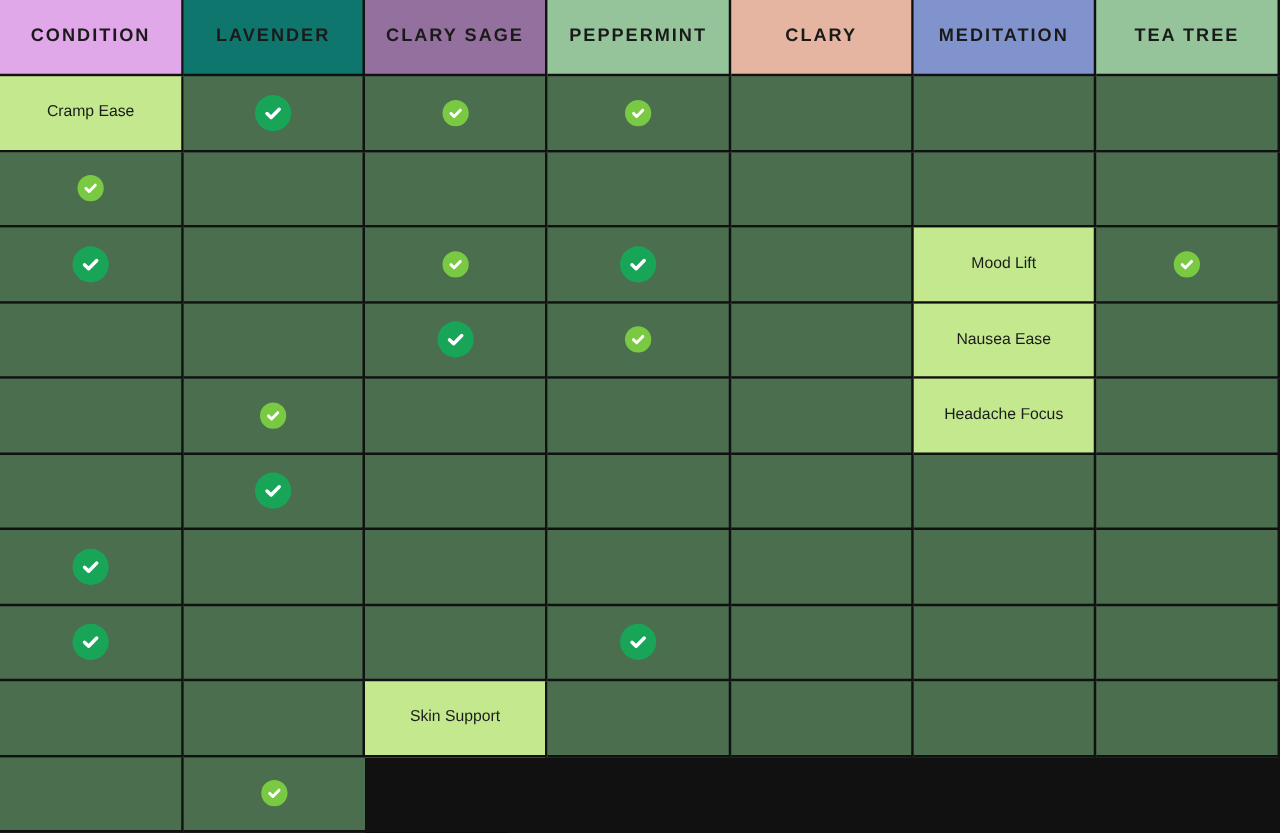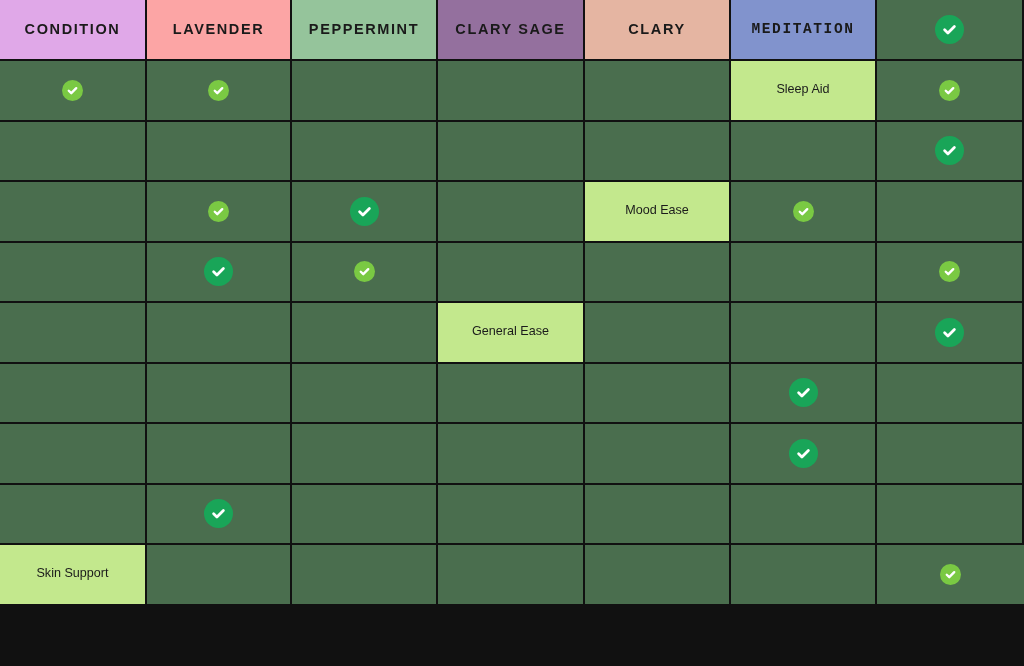--- a/index.html
+++ b/index.html
@@ -70,124 +70,126 @@
     fill:none;stroke:#ffffff;stroke-width:2.6;
     stroke-linecap:round;stroke-linejoin:round;
   }
   .check.moderate .tick{stroke-width:2.9;}
 </style>
 </head>
 <body>
 
 <div id="matrix">
     <div class="cell hdr" style="background: rgb(224, 168, 232);">CONDITION</div>
-    <div class="cell hdr" style="background: #fca5a5;">LAVENDER</div>
+    <div class="cell hdr" style="background: #0f766e;">LAVENDER</div>
+    <div class="cell hdr" style="background: rgb(148, 112, 158);">CLARY SAGE</div>
     <div class="cell hdr" style="background: rgb(149, 196, 155);">PEPPERMINT</div>
-    <div class="cell hdr" style="background: rgb(148, 112, 158);">CLARY SAGE</div>
     <div class="cell hdr" style="background: rgb(229, 181, 162);">CLARY</div>
-    <div class="cell hdr" style="background: rgb(129, 147, 205); font-family: Liberation Mono, monospace;">MEDITATION</div>
-    <div class="cell data" style="background: rgb(74, 110, 78);">
-      <span class="check strong">
-        <svg viewBox="0 0 16 16" aria-hidden="true">
-          <path class="tick" d="M3.4 8.3 L6.5 11.3 L12.6 5.1"></path>
-        </svg>
-      </span>
-    </div>
-    <div class="cell data" style="background: rgb(74, 110, 78);">
-      <span class="check moderate">
-        <svg viewBox="0 0 16 16" aria-hidden="true">
-          <path class="tick" d="M3.4 8.3 L6.5 11.3 L12.6 5.1"></path>
-        </svg>
-      </span>
-    </div>
-    <div class="cell data" style="background: rgb(74, 110, 78);">
-      <span class="check moderate">
-        <svg viewBox="0 0 16 16" aria-hidden="true">
-          <path class="tick" d="M3.4 8.3 L6.5 11.3 L12.6 5.1"></path>
-        </svg>
-      </span>
-    </div>
-    <div class="cell data" style="background: rgb(74, 110, 78);"></div>
-    <div class="cell data" style="background: rgb(74, 110, 78);"></div>
-    <div class="cell data" style="background: rgb(74, 110, 78);"></div>
-    <div class="cell rowlabel">Sleep Aid</div>
-    <div class="cell data" style="background: rgb(74, 110, 78);">
-      <span class="check moderate">
-        <svg viewBox="0 0 16 16" aria-hidden="true">
-          <path class="tick" d="M3.4 8.3 L6.5 11.3 L12.6 5.1"></path>
-        </svg>
-      </span>
-    </div>
-    <div class="cell data" style="background: rgb(74, 110, 78);"></div>
-    <div class="cell data" style="background: rgb(74, 110, 78);"></div>
-    <div class="cell data" style="background: rgb(74, 110, 78);"></div>
-    <div class="cell data" style="background: rgb(74, 110, 78);"></div>
-    <div class="cell data" style="background: rgb(74, 110, 78);"></div>
-    <div class="cell data" style="background: rgb(74, 110, 78);"></div>
-    <div class="cell data" style="background: rgb(74, 110, 78);">
-      <span class="check strong">
-        <svg viewBox="0 0 16 16" aria-hidden="true">
-          <path class="tick" d="M3.4 8.3 L6.5 11.3 L12.6 5.1"></path>
-        </svg>
-      </span>
-    </div>
-    <div class="cell data" style="background: rgb(74, 110, 78);"></div>
-    <div class="cell data" style="background: rgb(74, 110, 78);">
-      <span class="check moderate">
-        <svg viewBox="0 0 16 16" aria-hidden="true">
-          <path class="tick" d="M3.4 8.3 L6.5 11.3 L12.6 5.1"></path>
-        </svg>
-      </span>
-    </div>
-    <div class="cell data" style="background: rgb(74, 110, 78);">
-      <span class="check strong">
-        <svg viewBox="0 0 16 16" aria-hidden="true">
-          <path class="tick" d="M3.4 8.3 L6.5 11.3 L12.6 5.1"></path>
-        </svg>
-      </span>
-    </div>
-    <div class="cell data" style="background: rgb(74, 110, 78);"></div>
-    <div class="cell rowlabel">Mood Ease</div>
-    <div class="cell data" style="background: rgb(74, 110, 78);">
-      <span class="check moderate">
-        <svg viewBox="0 0 16 16" aria-hidden="true">
-          <path class="tick" d="M3.4 8.3 L6.5 11.3 L12.6 5.1"></path>
-        </svg>
-      </span>
-    </div>
-    <div class="cell data" style="background: rgb(74, 110, 78);"></div>
-    <div class="cell data" style="background: rgb(74, 110, 78);"></div>
-    <div class="cell data" style="background: rgb(74, 110, 78);">
-      <span class="check strong">
-        <svg viewBox="0 0 16 16" aria-hidden="true">
-          <path class="tick" d="M3.4 8.3 L6.5 11.3 L12.6 5.1"></path>
-        </svg>
-      </span>
-    </div>
-    <div class="cell data" style="background: rgb(74, 110, 78);">
-      <span class="check moderate">
-        <svg viewBox="0 0 16 16" aria-hidden="true">
-          <path class="tick" d="M3.4 8.3 L6.5 11.3 L12.6 5.1"></path>
-        </svg>
-      </span>
-    </div>
-    <div class="cell data" style="background: rgb(74, 110, 78);"></div>
-    <div class="cell data" style="background: rgb(74, 110, 78);"></div>
-    <div class="cell data" style="background: rgb(74, 110, 78);"></div>
-    <div class="cell data" style="background: rgb(74, 110, 78);">
-      <span class="check moderate">
-        <svg viewBox="0 0 16 16" aria-hidden="true">
-          <path class="tick" d="M3.4 8.3 L6.5 11.3 L12.6 5.1"></path>
-        </svg>
-      </span>
-    </div>
-    <div class="cell data" style="background: rgb(74, 110, 78);"></div>
-    <div class="cell data" style="background: rgb(74, 110, 78);"></div>
-    <div class="cell data" style="background: rgb(74, 110, 78);"></div>
-    <div class="cell rowlabel">General Ease</div>
+    <div class="cell hdr" style="background: rgb(129, 147, 205);">MEDITATION</div>
+    <div class="cell hdr" style="background: rgb(149, 196, 155);">TEA TREE</div>
+    <div class="cell rowlabel">Cramp Ease</div>
+    <div class="cell data" style="background: rgb(74, 110, 78);">
+      <span class="check strong">
+        <svg viewBox="0 0 16 16" aria-hidden="true">
+          <path class="tick" d="M3.4 8.3 L6.5 11.3 L12.6 5.1"></path>
+        </svg>
+      </span>
+    </div>
+    <div class="cell data" style="background: rgb(74, 110, 78);">
+      <span class="check moderate">
+        <svg viewBox="0 0 16 16" aria-hidden="true">
+          <path class="tick" d="M3.4 8.3 L6.5 11.3 L12.6 5.1"></path>
+        </svg>
+      </span>
+    </div>
+    <div class="cell data" style="background: rgb(74, 110, 78);">
+      <span class="check moderate">
+        <svg viewBox="0 0 16 16" aria-hidden="true">
+          <path class="tick" d="M3.4 8.3 L6.5 11.3 L12.6 5.1"></path>
+        </svg>
+      </span>
+    </div>
+    <div class="cell data" style="background: rgb(74, 110, 78);"></div>
+    <div class="cell data" style="background: rgb(74, 110, 78);"></div>
+    <div class="cell data" style="background: rgb(74, 110, 78);"></div>
+    <div class="cell data" style="background: rgb(74, 110, 78);">
+      <span class="check moderate">
+        <svg viewBox="0 0 16 16" aria-hidden="true">
+          <path class="tick" d="M3.4 8.3 L6.5 11.3 L12.6 5.1"></path>
+        </svg>
+      </span>
+    </div>
+    <div class="cell data" style="background: rgb(74, 110, 78);"></div>
+    <div class="cell data" style="background: rgb(74, 110, 78);"></div>
+    <div class="cell data" style="background: rgb(74, 110, 78);"></div>
+    <div class="cell data" style="background: rgb(74, 110, 78);"></div>
+    <div class="cell data" style="background: rgb(74, 110, 78);"></div>
+    <div class="cell data" style="background: rgb(74, 110, 78);"></div>
+    <div class="cell data" style="background: rgb(74, 110, 78);">
+      <span class="check strong">
+        <svg viewBox="0 0 16 16" aria-hidden="true">
+          <path class="tick" d="M3.4 8.3 L6.5 11.3 L12.6 5.1"></path>
+        </svg>
+      </span>
+    </div>
+    <div class="cell data" style="background: rgb(74, 110, 78);"></div>
+    <div class="cell data" style="background: rgb(74, 110, 78);">
+      <span class="check moderate">
+        <svg viewBox="0 0 16 16" aria-hidden="true">
+          <path class="tick" d="M3.4 8.3 L6.5 11.3 L12.6 5.1"></path>
+        </svg>
+      </span>
+    </div>
+    <div class="cell data" style="background: rgb(74, 110, 78);">
+      <span class="check strong">
+        <svg viewBox="0 0 16 16" aria-hidden="true">
+          <path class="tick" d="M3.4 8.3 L6.5 11.3 L12.6 5.1"></path>
+        </svg>
+      </span>
+    </div>
+    <div class="cell data" style="background: rgb(74, 110, 78);"></div>
+    <div class="cell rowlabel">Mood Lift</div>
+    <div class="cell data" style="background: rgb(74, 110, 78);">
+      <span class="check moderate">
+        <svg viewBox="0 0 16 16" aria-hidden="true">
+          <path class="tick" d="M3.4 8.3 L6.5 11.3 L12.6 5.1"></path>
+        </svg>
+      </span>
+    </div>
+    <div class="cell data" style="background: rgb(74, 110, 78);"></div>
+    <div class="cell data" style="background: rgb(74, 110, 78);"></div>
+    <div class="cell data" style="background: rgb(74, 110, 78);">
+      <span class="check strong">
+        <svg viewBox="0 0 16 16" aria-hidden="true">
+          <path class="tick" d="M3.4 8.3 L6.5 11.3 L12.6 5.1"></path>
+        </svg>
+      </span>
+    </div>
+    <div class="cell data" style="background: rgb(74, 110, 78);">
+      <span class="check moderate">
+        <svg viewBox="0 0 16 16" aria-hidden="true">
+          <path class="tick" d="M3.4 8.3 L6.5 11.3 L12.6 5.1"></path>
+        </svg>
+      </span>
+    </div>
+    <div class="cell data" style="background: rgb(74, 110, 78);"></div>
+    <div class="cell rowlabel">Nausea Ease</div>
+    <div class="cell data" style="background: rgb(74, 110, 78);"></div>
+    <div class="cell data" style="background: rgb(74, 110, 78);"></div>
+    <div class="cell data" style="background: rgb(74, 110, 78);">
+      <span class="check moderate">
+        <svg viewBox="0 0 16 16" aria-hidden="true">
+          <path class="tick" d="M3.4 8.3 L6.5 11.3 L12.6 5.1"></path>
+        </svg>
+      </span>
+    </div>
+    <div class="cell data" style="background: rgb(74, 110, 78);"></div>
+    <div class="cell data" style="background: rgb(74, 110, 78);"></div>
+    <div class="cell data" style="background: rgb(74, 110, 78);"></div>
+    <div class="cell rowlabel">Headache Focus</div>
     <div class="cell data" style="background: rgb(74, 110, 78);"></div>
     <div class="cell data" style="background: rgb(74, 110, 78);"></div>
     <div class="cell data" style="background: rgb(74, 110, 78);">
       <span class="check strong">
         <svg viewBox="0 0 16 16" aria-hidden="true">
           <path class="tick" d="M3.4 8.3 L6.5 11.3 L12.6 5.1"></path>
         </svg>
       </span>
     </div>
     <div class="cell data" style="background: rgb(74, 110, 78);"></div>

